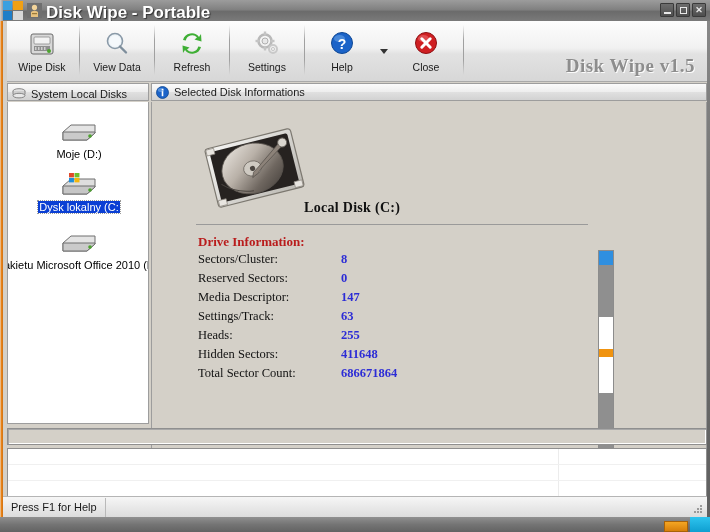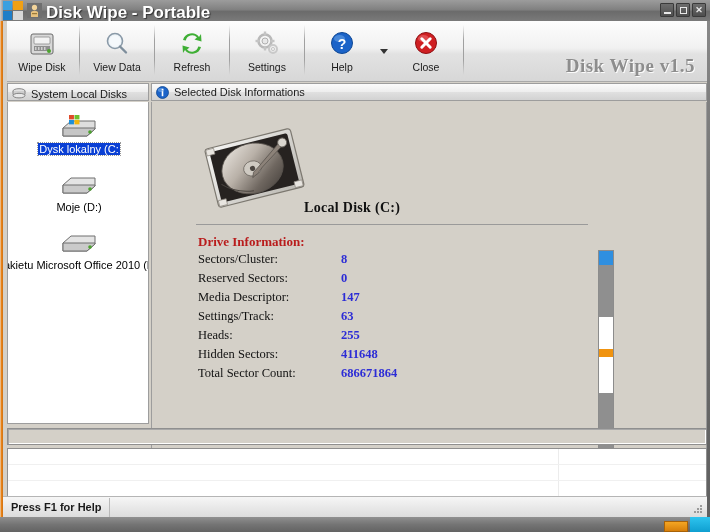--- a/index.html
+++ b/index.html
@@ -233,21 +233,21 @@
     width: 704px; height: 21px;
     background: linear-gradient(to bottom, #f6f6f6 0%, #e9e9e9 50%, #dcdcdc 100%);
     border-top: 1px solid #b5b5b5;
     display: flex; align-items: center;
   }
   #status-cell {
     height: 19px; padding: 0 8px; display: flex; align-items: center;
     border-right: 1px solid #b9b9b9;
   }
   #status-text {
-    font-size: 11px; color: #1a1a1a; font-weight: 700;
+    font-size: 11px; color: #1a1a1a; font-weight: 400;
     font-family: "Liberation Sans", sans-serif; white-space: nowrap;
   }
   #grip { position: absolute; right: 3px; bottom: 2px; width: 12px; height: 12px; }
 
   
   #taskbar-peek {
     position: absolute; left: 0; top: 517px; width: 710px; height: 15px;
     background: linear-gradient(to bottom, #909090 0%, #747474 50%, #636363 100%);
   }
   .peek-chip { position: absolute; bottom: 0px; height: 11px; }
@@ -407,46 +407,46 @@
         <circle cx="6.5" cy="6.5" r="6" fill="#1b63c8" stroke="#0e4690" stroke-width="0.8"></circle>
         <ellipse cx="5" cy="4" rx="3.2" ry="2" fill="#7fb4ec" opacity="0.55"></ellipse>
         <rect x="5.7" y="5.2" width="1.6" height="5" fill="#ffffff"></rect>
         <rect x="5.7" y="2.8" width="1.6" height="1.7" fill="#ffffff"></rect>
       </svg>
       <span class="ph-lbl">Selected Disk Informations</span>
     </div>
 
     <div id="disk-list">
 
+      <div class="disk-item" style="padding-top:14px;">
+        <div class="disk-ico">
+          <svg width="40" height="24" viewBox="0 0 40 24">
+            <path d="M4 13 L12 6 L36 6 L36 14 L28 21 L4 21 Z" fill="#e4e4e4" stroke="#6f6f6f" stroke-width="1"></path>
+            <path d="M4 13 L36 13 L36 14 L28 21 L4 21 Z" fill="#cacaca" stroke="#6f6f6f" stroke-width="1"></path>
+            <circle cx="31" cy="17" r="1.8" fill="#4ca32e"></circle>
+          </svg>
+        </div>
+        <div class="disk-lbl">Moje (D:)</div>
+      </div>
+
       <div class="disk-item">
         <div class="disk-ico">
           <svg width="40" height="28" viewBox="0 0 40 28">
             <path d="M4 16 L12 9 L36 9 L36 17 L28 24 L4 24 Z" fill="#dedede" stroke="#6f6f6f" stroke-width="1"></path>
             <path d="M4 16 L36 16 L36 17 L28 24 L4 24 Z" fill="#c6c6c6" stroke="#6f6f6f" stroke-width="1"></path>
             <circle cx="31" cy="20" r="1.8" fill="#4ca32e"></circle>
             <g transform="translate(10,3) scale(0.55)">
               <rect x="0" y="0" width="9" height="8" fill="#e04a2a"></rect>
               <rect x="10" y="0" width="9" height="8" fill="#6ec02e"></rect>
               <rect x="0" y="9" width="9" height="8" fill="#1f8fd8"></rect>
               <rect x="10" y="9" width="9" height="8" fill="#f2b60c"></rect>
             </g>
           </svg>
         </div>
         <div class="disk-lbl sel">Dysk lokalny (C:</div>
-      </div>
-
-      <div class="disk-item" style="padding-top:14px;">
-        <div class="disk-ico">
-          <svg width="40" height="24" viewBox="0 0 40 24">
-            <path d="M4 13 L12 6 L36 6 L36 14 L28 21 L4 21 Z" fill="#e4e4e4" stroke="#6f6f6f" stroke-width="1"></path>
-            <path d="M4 13 L36 13 L36 14 L28 21 L4 21 Z" fill="#cacaca" stroke="#6f6f6f" stroke-width="1"></path>
-            <circle cx="31" cy="17" r="1.8" fill="#4ca32e"></circle>
-          </svg>
-        </div>
-        <div class="disk-lbl">Moje (D:)</div>
       </div>
 
       <div class="disk-item" style="padding-top:14px;">
         <div class="disk-ico">
           <svg width="40" height="24" viewBox="0 0 40 24">
             <path d="M4 13 L12 6 L36 6 L36 14 L28 21 L4 21 Z" fill="#e4e4e4" stroke="#6f6f6f" stroke-width="1"></path>
             <path d="M4 13 L36 13 L36 14 L28 21 L4 21 Z" fill="#cacaca" stroke="#6f6f6f" stroke-width="1"></path>
             <circle cx="31" cy="17" r="1.8" fill="#4ca32e"></circle>
           </svg>
         </div>

